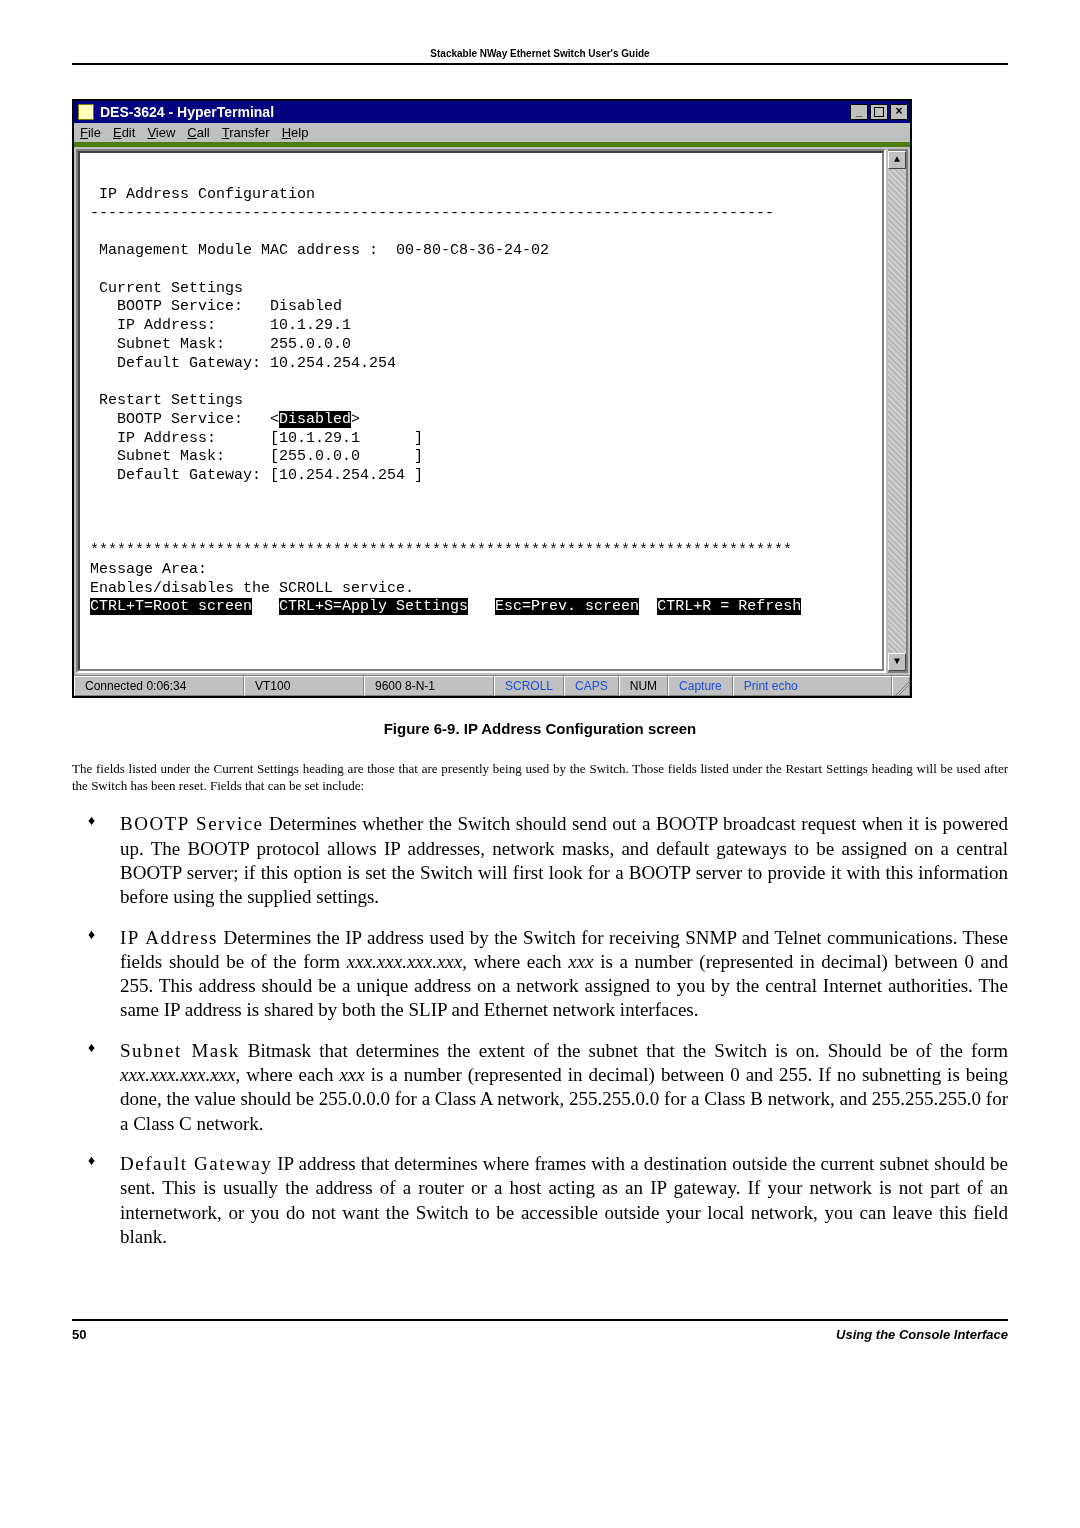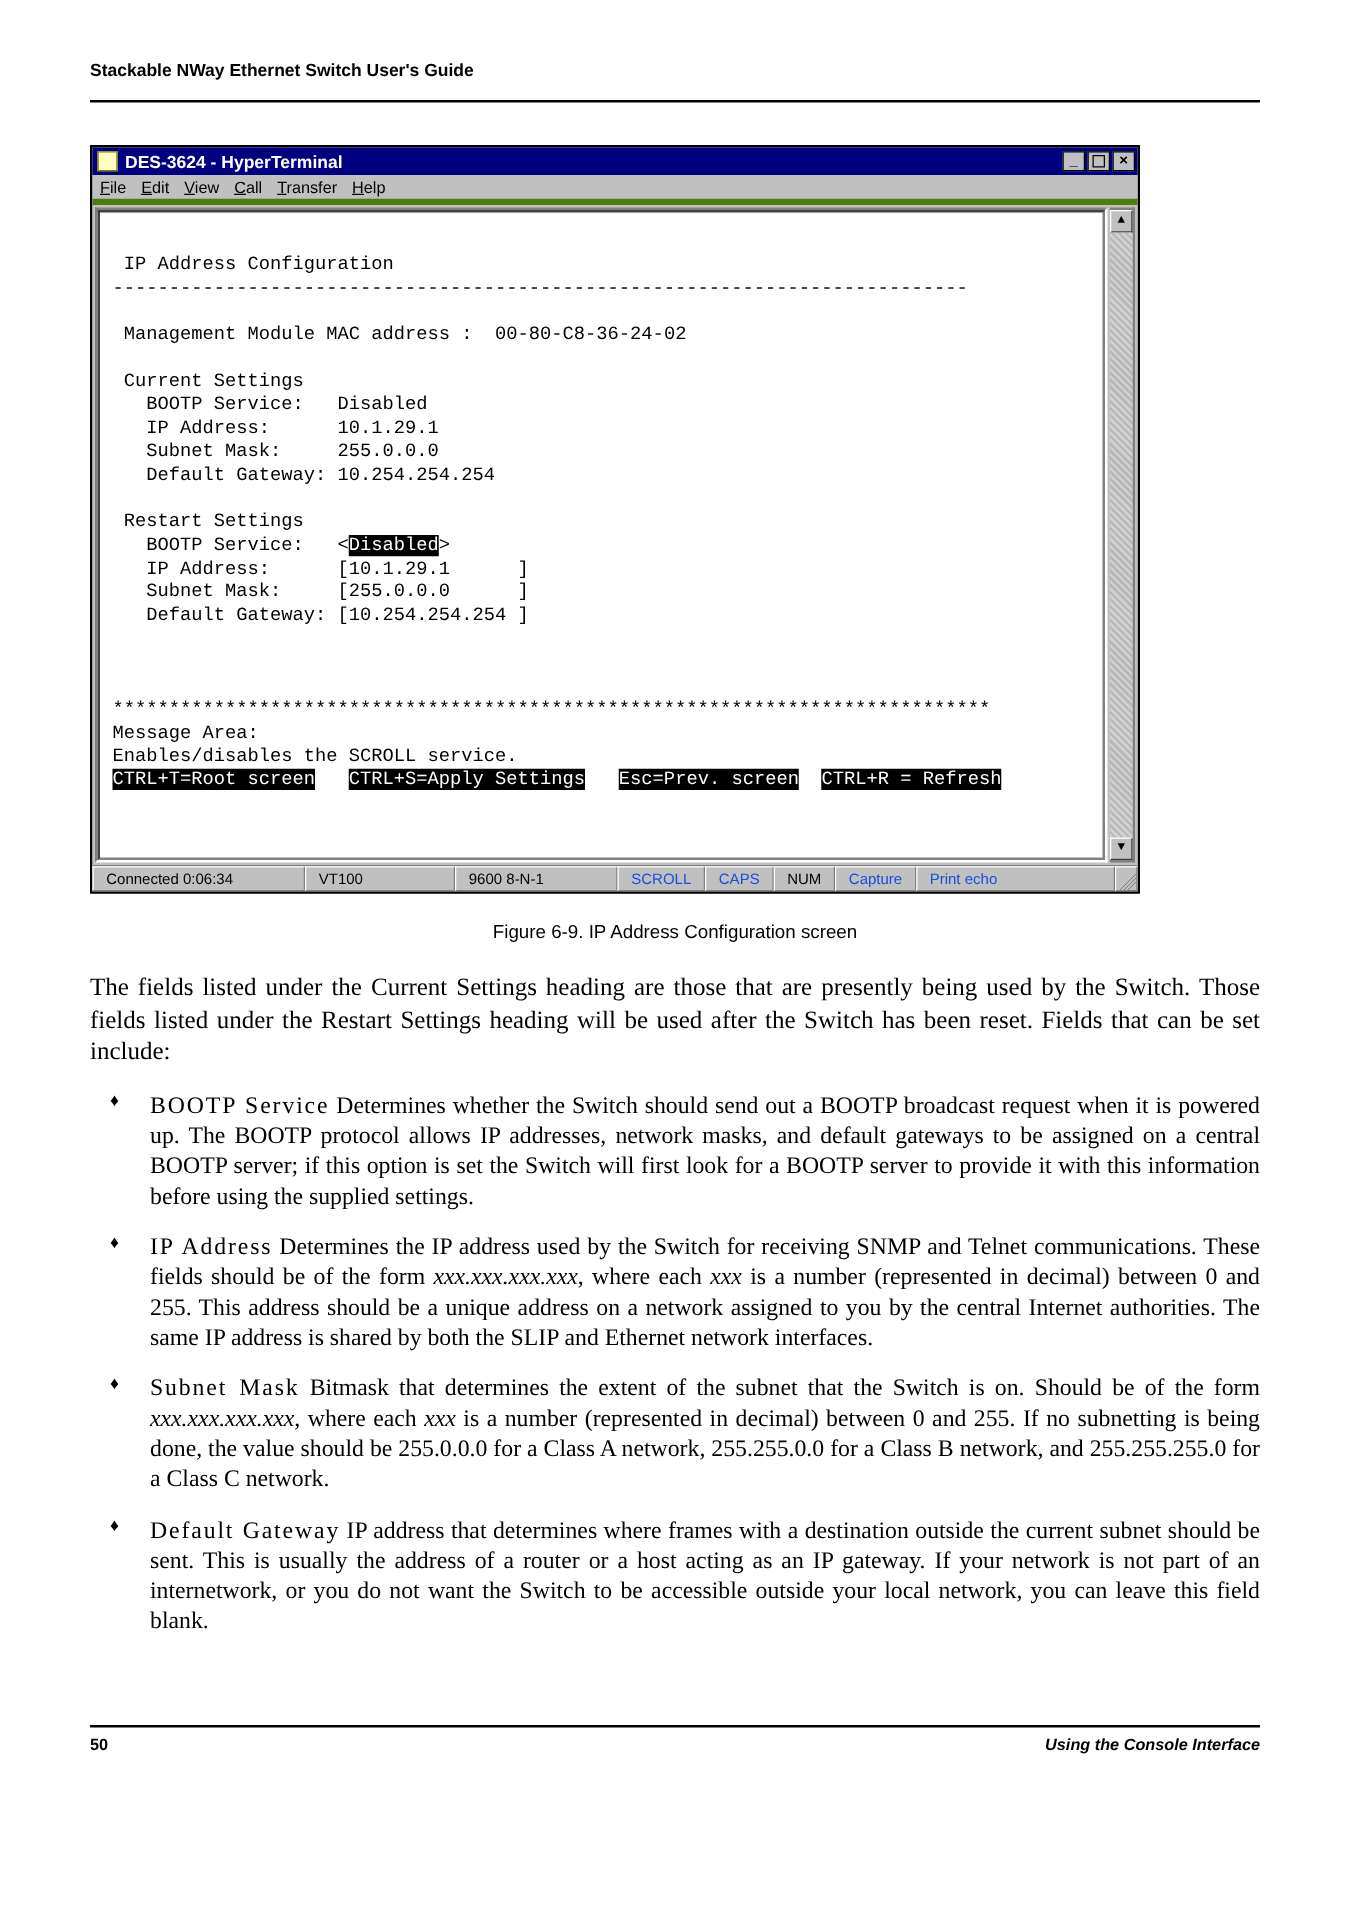--- a/index.html
+++ b/index.html
@@ -8,25 +8,25 @@
     padding: 0;
     background: #fff;
     font-family: "Times New Roman", Times, serif;
     color: #000;
     width: 1080px;
   }
   .page {
     padding: 48px 72px 30px 72px;
   }
   .running-header {
-    text-align: left;
+    text-align: center;
     font-family: Arial, Helvetica, sans-serif;
     font-weight: bold;
-    font-size: 14px;
-    padding-bottom: 16px;
+    font-size: 10px;
+    padding-bottom: 4px;
     border-bottom: 2px solid #000;
   }
   .header-gap { height: 34px; }
 
   
   .ht-window {
     width: 840px;
     border: 2px solid #000;
     background: #fff;
     font-family: "Lucida Console", "Courier New", monospace;
@@ -152,26 +152,26 @@
     background:
       linear-gradient(135deg, transparent 60%, #808080 60%, #808080 62%, transparent 62%,
                        transparent 70%, #808080 70%, #808080 72%, transparent 72%,
                        transparent 80%, #808080 80%, #808080 82%, transparent 82%);
   }
 
   
   .figcap {
     text-align: center;
     font-family: Arial, Helvetica, sans-serif;
-    font-weight: normal;
+    font-weight: bold;
     font-size: 15px;
     margin: 22px 0 24px 0;
   }
   .para {
-    font-size: 20px;
+    font-size: 13px;
     line-height: 1.28;
     text-align: justify;
     margin: 0 0 18px 0;
   }
   ul.bullets {
     list-style: none;
     padding: 0;
     margin: 0;
   }
   ul.bullets li {

